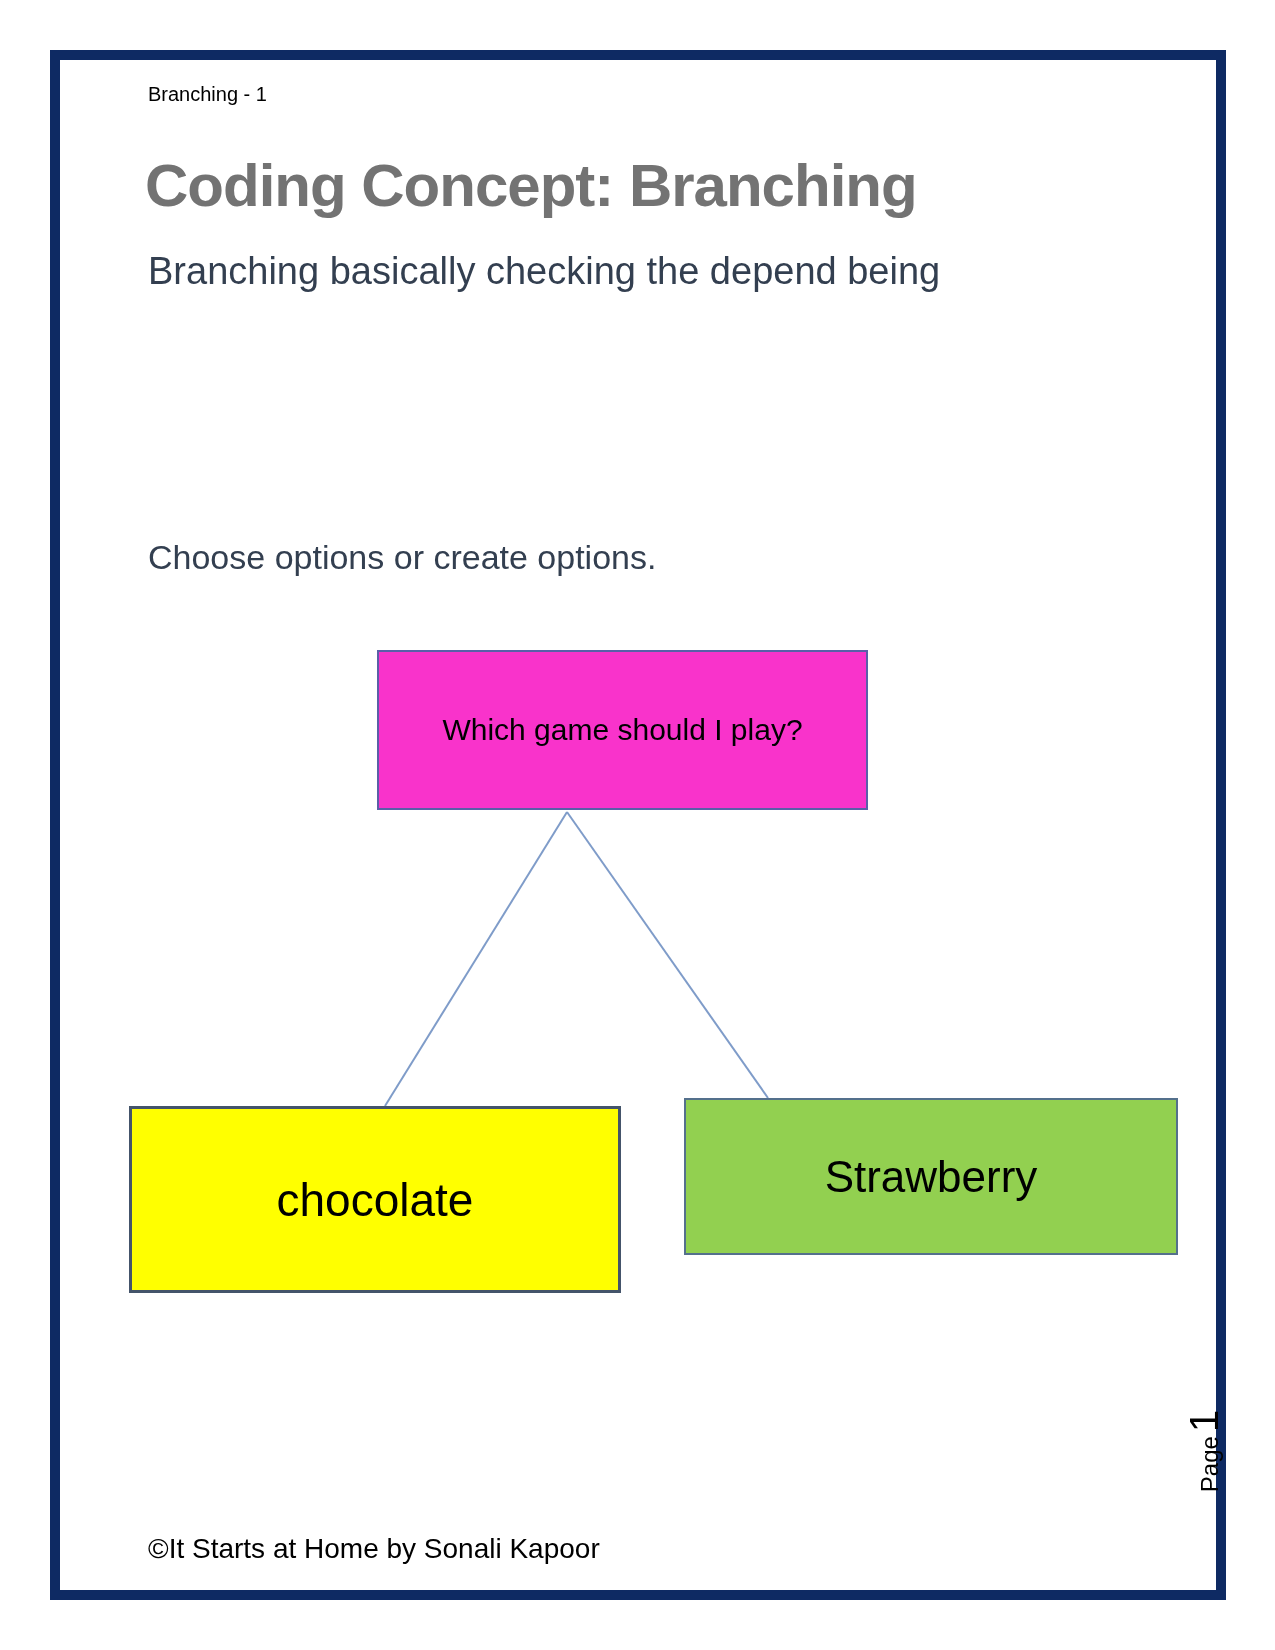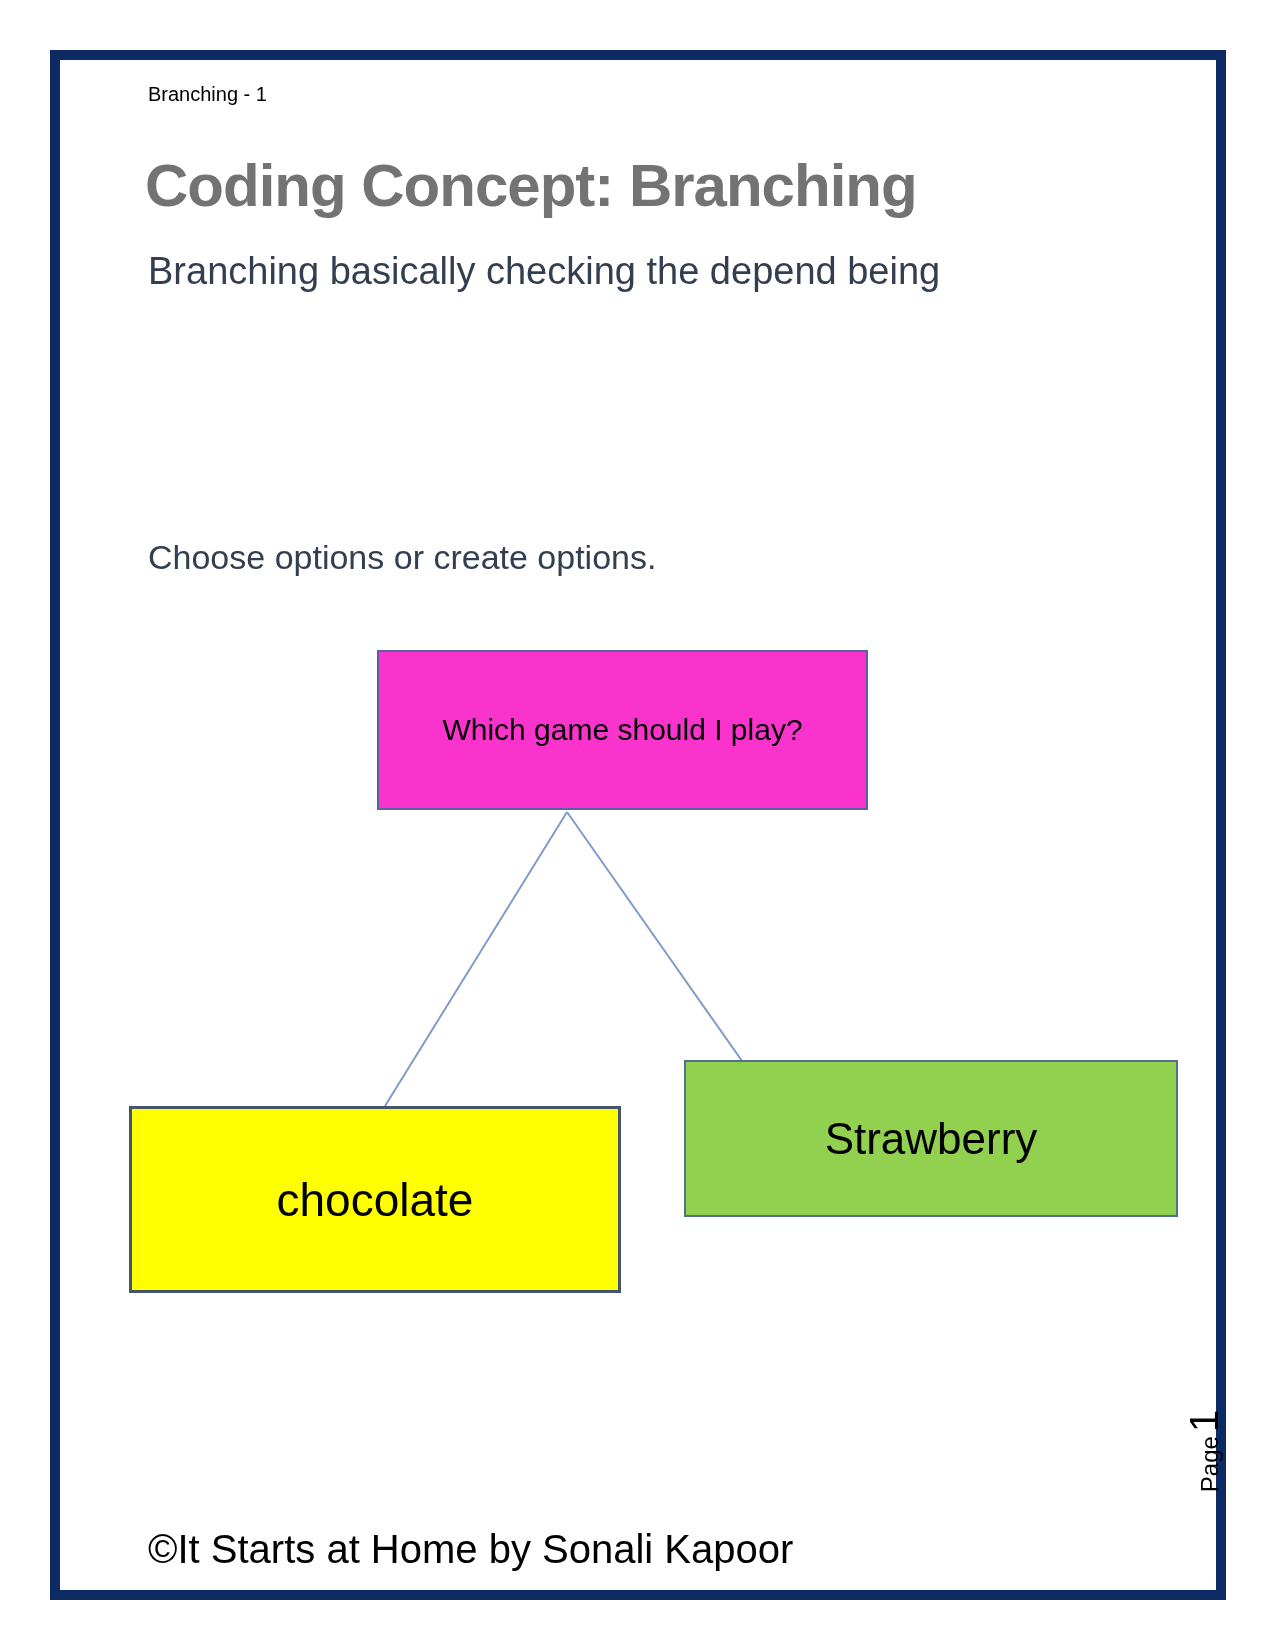--- a/index.html
+++ b/index.html
@@ -65,21 +65,21 @@
   }
   .decision-box .box-label { font-size: 30px; }
   .option-box-chocolate {
     left: 85px; top: 1106px;
     width: 492px; height: 187px;
     border-width: 3px;
     margin-left: 44px;
   }
   .option-box-chocolate .box-label { font-size: 46px; }
   .option-box-strawberry {
-    left: 684px; top: 1060px;
+    left: 684px; top: 1098px;
     width: 494px; height: 157px;
   }
   .option-box-strawberry .box-label { font-size: 44px; }
   .connector-svg {
     position: absolute;
     left: 0; top: 0;
     width: 1275px; height: 1650px;
     pointer-events: none;
   }
   .page-number-sidebar {
@@ -92,21 +92,21 @@
     justify-content: center;
     gap: 4px;
     white-space: nowrap;
     color: #000000;
   }
   .page-word { font-size: 24px; }
   .page-num  { font-size: 40px; }
   .footer-text {
     position: absolute;
     left: 148px; top: 1524px;
-    font-size: 40px;
+    font-size: 28px;
     line-height: 50px;
     color: #000000;
   }
 </style>
 </head>
 <body>
 
 <div class="page">
 
   <div class="frame" style="border-color: rgb(14, 42, 99);"></div>

